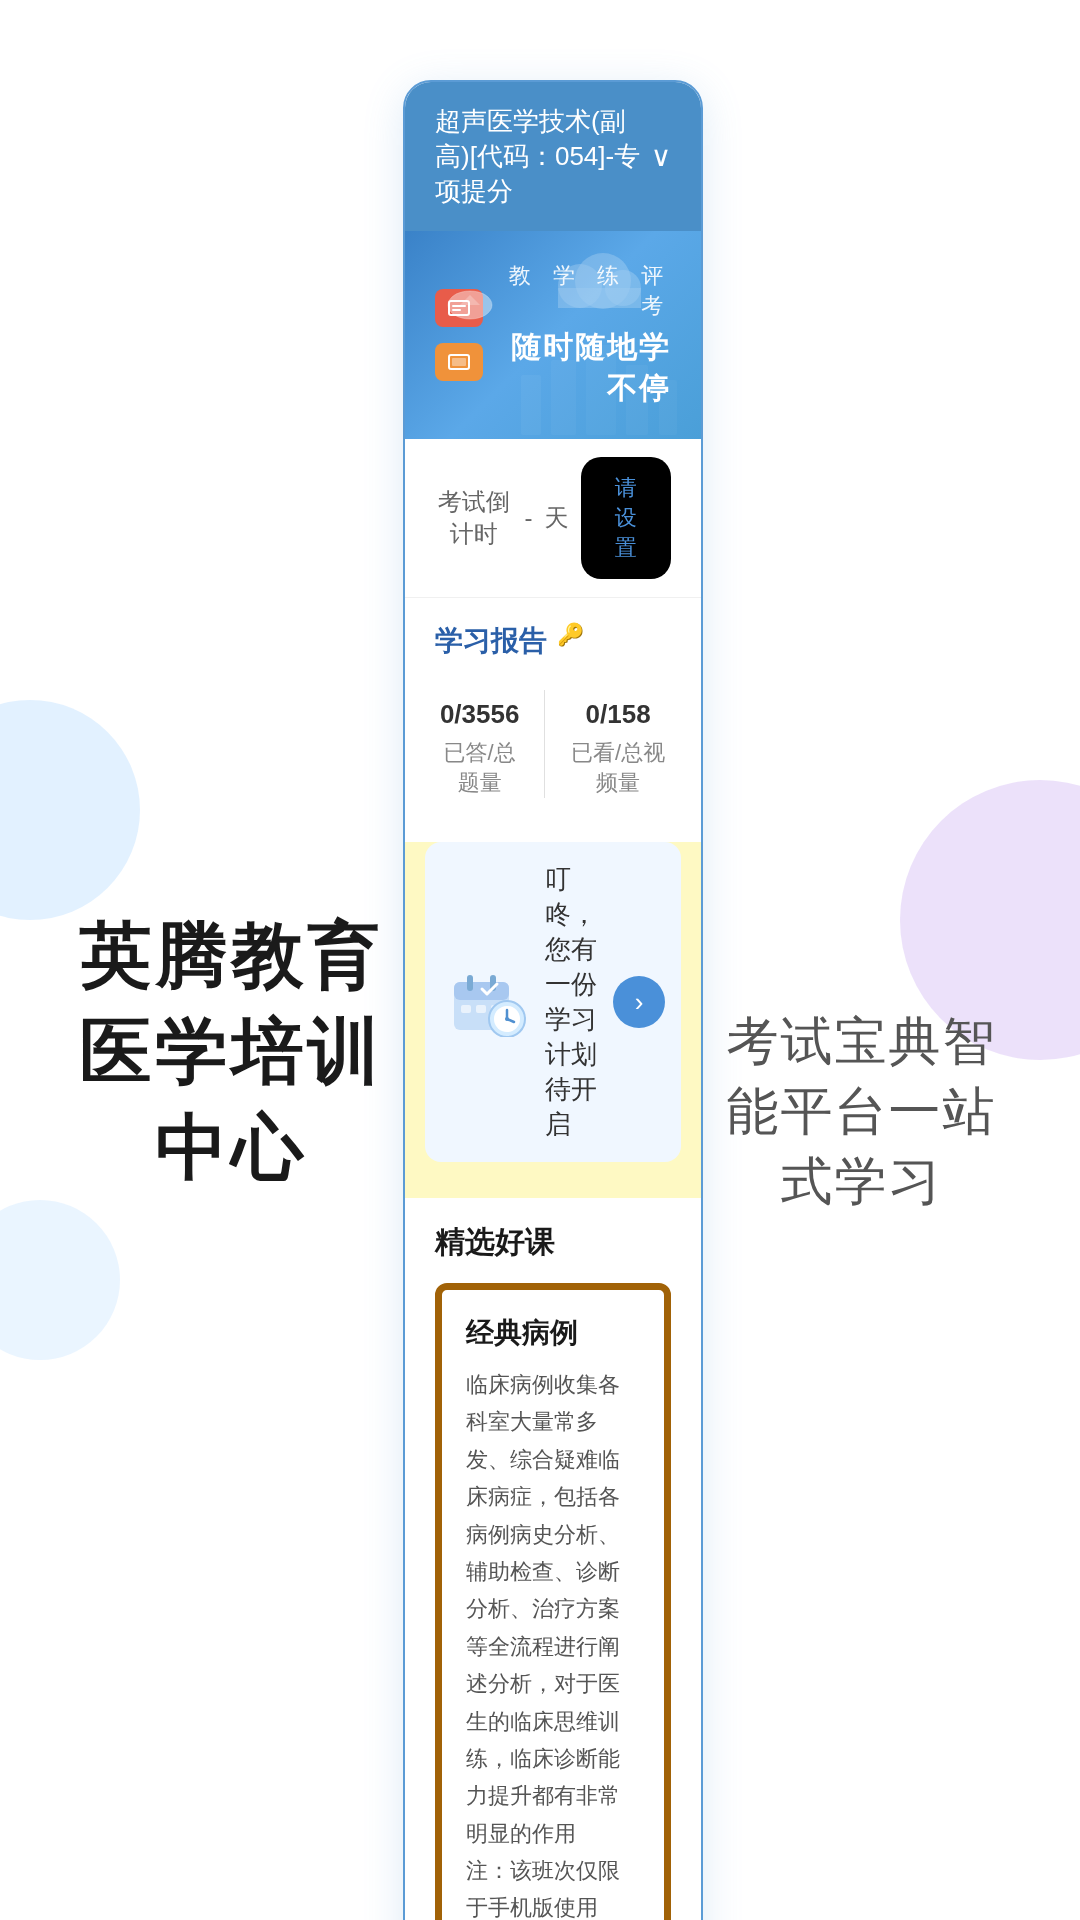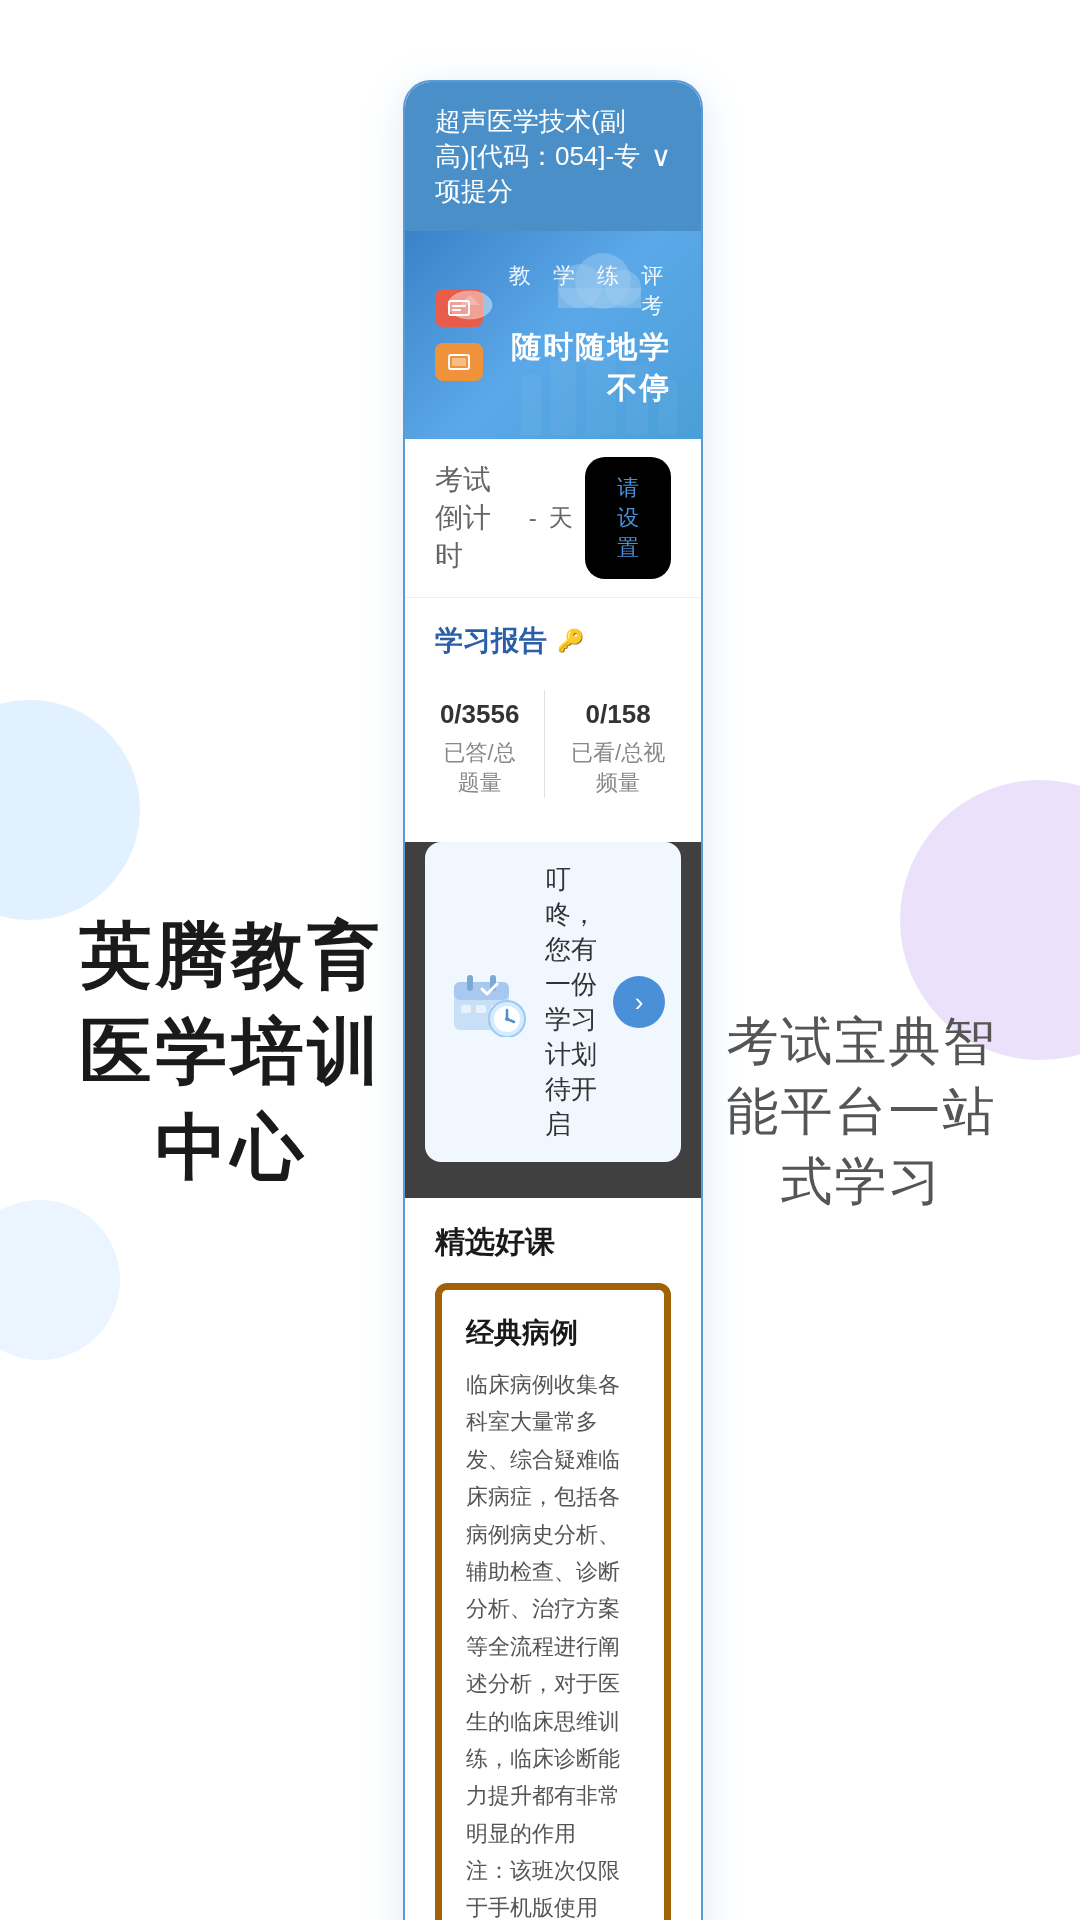--- a/index.html
+++ b/index.html
@@ -156,21 +156,22 @@
     .countdown-bar {
       background: #fff;
       padding: 18px 30px;
       display: flex;
       align-items: center;
       gap: 12px;
       border-bottom: 1px solid #f0f0f0;
     }
     .countdown-label {
       color: #666;
-      font-size: 28px;
+      font-size: 24px;
+      text-align: center;
     }
     .countdown-dash {
       color: #666;
       font-size: 24px;
     }
     .countdown-unit {
       color: #666;
       font-size: 24px;
     }
     .countdown-btn {
@@ -187,21 +188,21 @@
     .section {
       background: #fff;
       padding: 24px 30px;
       margin-bottom: 4px;
     }
     .section-title {
       font-size: 28px;
       font-weight: 600;
       color: #2a5fa8;
       display: flex;
-      align-items: center;
+      align-items: flex-start;
       gap: 10px;
       margin-bottom: 20px;
     }
     .section-title-icon {
       font-size: 22px;
     }
     .stats-row {
       display: flex;
       justify-content: space-around;
       padding: 10px 0 16px;
@@ -415,21 +416,21 @@
         <div class="stat-divider"></div>
         <div class="stat-item">
           <div class="stat-number">
             <span>0</span><span>/158</span>
           </div>
           <div class="stat-sub">已看/总视频量</div>
         </div>
       </div>
     </div>
 
-    <div style="background:#404040;padding:0 0 16px;">
+    <div style="background:#fef9c3;padding:0 0 16px;">
       <div class="plan-banner">
 
         <div class="plan-icon">
           <svg width="80" height="70" viewBox="0 0 80 70">
 
             <rect x="5" y="15" width="55" height="48" rx="6" fill="#c8dff8"></rect>
             <rect x="5" y="15" width="55" height="18" rx="6" fill="#a8c8f0"></rect>
 
             <rect x="18" y="8" width="6" height="16" rx="3" fill="#7aaad4"></rect>
             <rect x="41" y="8" width="6" height="16" rx="3" fill="#7aaad4"></rect>

